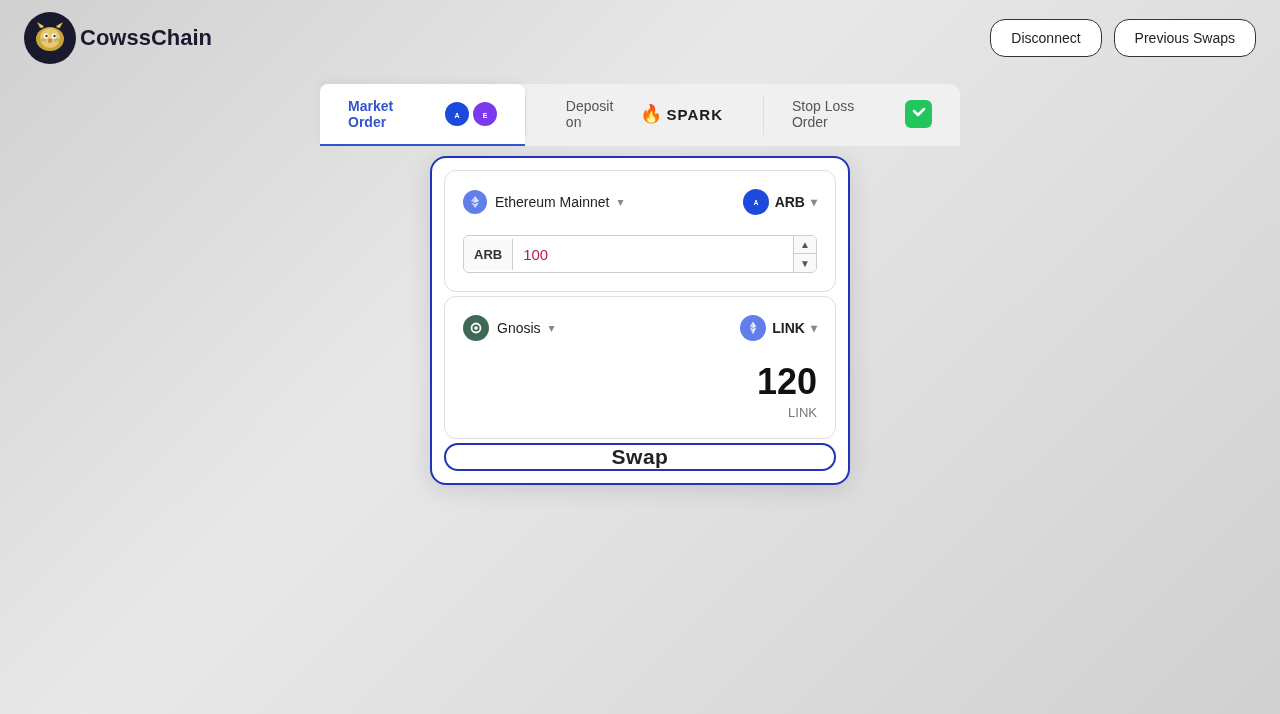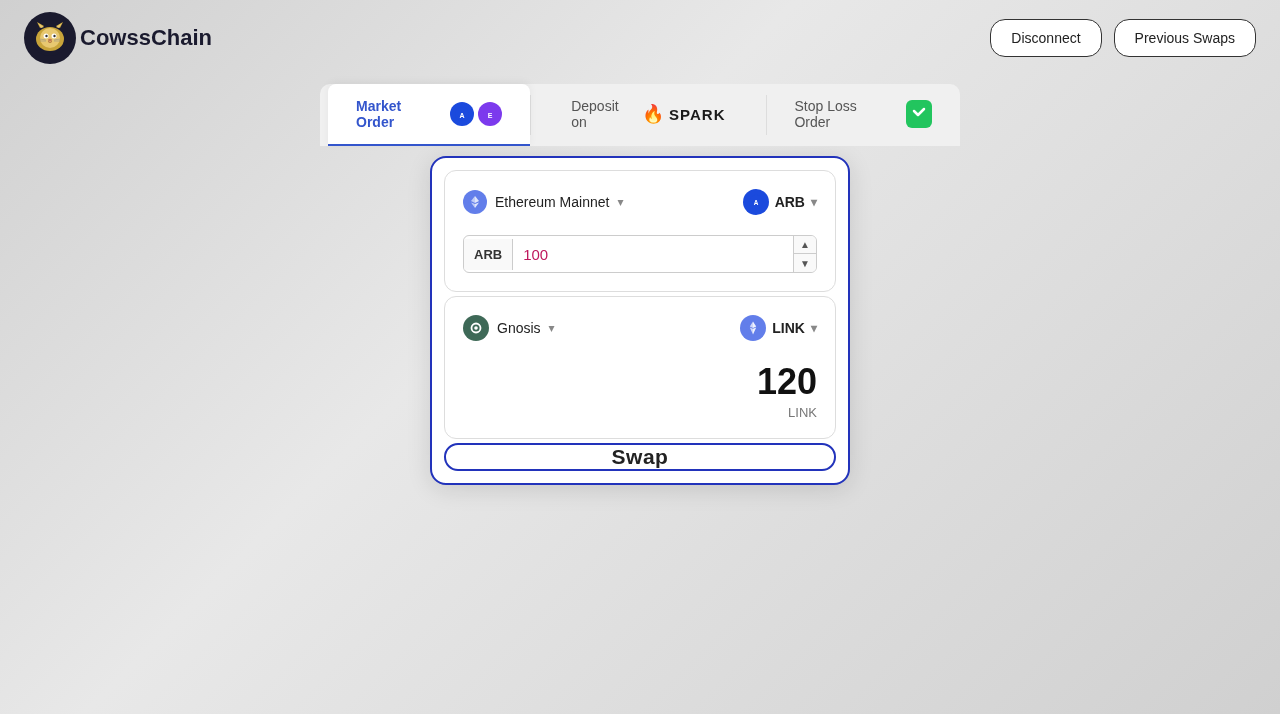--- a/index.html
+++ b/index.html
@@ -380,21 +380,21 @@
   </div>
   <div class="header-buttons">
     <button class="header-btn">Disconnect</button>
     <button class="header-btn">Previous Swaps</button>
   </div>
 </div>
 
 <div style="display:flex; justify-content:center; margin-top:8px;">
   <div class="tabs-wrapper">
 
-    <div class="tab active" style="border-radius:8px 8px 0 0; background:white; border-bottom:2px solid #3355cc; padding:14px 28px;margin-left:8px;">
+    <div class="tab active" style="border-radius:8px 8px 0 0; background:white; border-bottom:2px solid #3355cc; padding:14px 28px;">
       <span style="color:#3355cc; font-weight:600; font-size:14px;">Market Order</span>
       <div class="tab-icon-group" style="margin-left:8px;">
 
         <div class="market-tab-icon-blue">
           <svg width="16" height="16" viewBox="0 0 16 16">
               <circle cx="8" cy="8" r="7" fill="#1b4add"></circle>
               <text x="8" y="12" text-anchor="middle" fill="white" font-size="7" font-weight="bold">A</text>
             </svg>
         </div>
 

